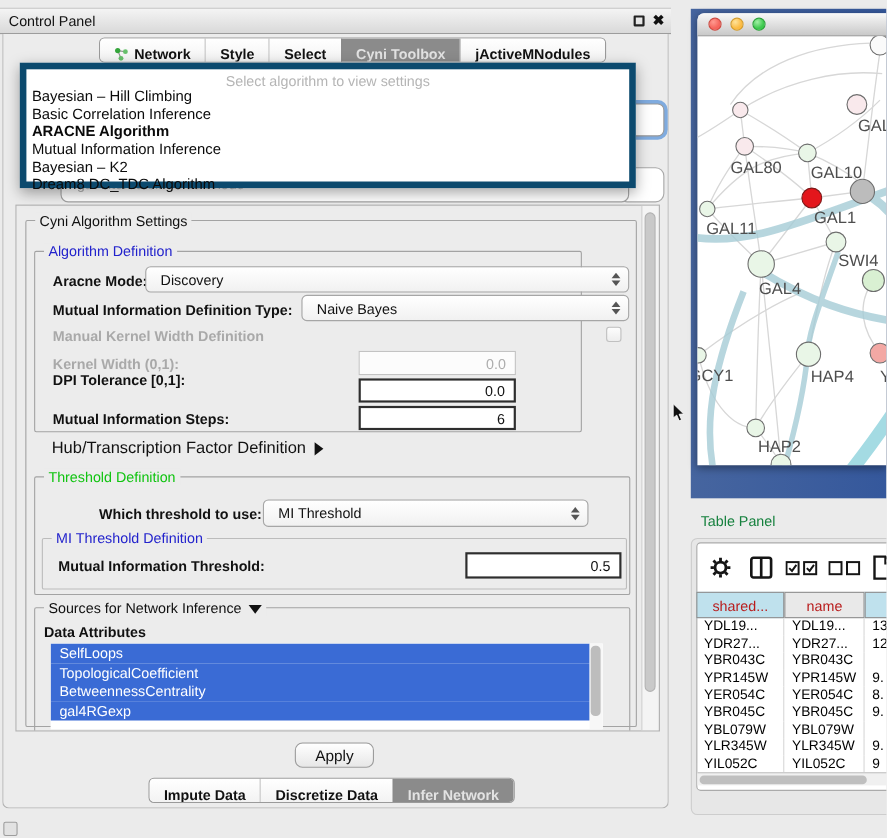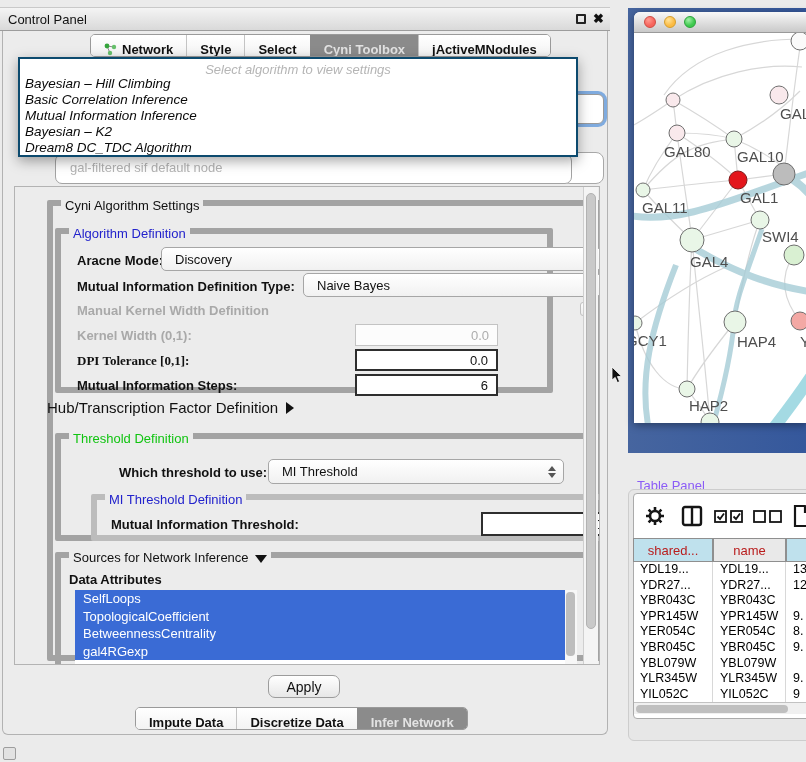--- a/index.html
+++ b/index.html
@@ -32,36 +32,36 @@
   .combo-frag { position:absolute; left:566px; top:94px; width:38px; height:30px;
     background:#fff; border:1px solid #999; border-radius:6px;
     box-shadow:0 0 0 3px #7fabdf; z-index:4; }
   .gal-combo { position:absolute; left:55px; top:154px; width:517px; height:30px;
     background:#fff; border:1px solid #a3a3a3; border-radius:7px; z-index:4;
     font-size:13px; color:#b3b3b3; padding-left:14px; line-height:26px; }
   .corner-frag { position:absolute; left:562px; top:152px; width:42px; height:32px;
     background:#fff; border:1px solid #a8a8a8; border-radius:8px; z-index:4; }
 
   
-  .popup { position:absolute; left:18px; top:57px; width:560px; height:100px; background:#fff;
-    border:2px solid #0c4a6e; box-shadow:0 4px 12px rgba(0,0,0,.35); z-index:20;font-style:italic; }
+  .popup { position:absolute; left:18px; top:57px; width:560px; height:114px; background:#fff;
+    border:6px solid #0c4a6e; box-shadow:0 4px 12px rgba(0,0,0,.35); z-index:20; }
   .popup-header { height:17px; text-align:center; color:#b5b5b5; font-size:13px; padding-top:3px; }
   .popup-item { height:16px; line-height:16px; font-size:13.5px; color:#0a0a0a; padding-left:5px; white-space:nowrap; }
   .popup-item.bold { font-weight:bold; }
 
   
   .scrollpane { position:absolute; left:14px; top:186px; width:586px; height:479px;
     border:1px solid #b3b3b3; background:#ececec; overflow:hidden; }
   .vscroll { position:absolute; right:1px; top:0; width:15px; height:477px;
     background:#f4f4f4; border-left:1px solid #cfcfcf; }
   .vscroll .thumb { position:absolute; left:2px; top:6px; width:10px; height:436px;
     background:#c9c9c9; border:1px solid #b2b2b2; border-radius:6px; }
   .hthumb { position:absolute; background:#bfbfbf; border-radius:4px; }
 
-  .group { position:absolute; border:6px solid #a3a3a3; border-radius:2px;margin-left:24px; }
+  .group { position:absolute; border:1px solid #a3a3a3; border-radius:2px; }
   .gtitle { position:absolute; top:-8px; left:8px; background:#ececec; padding:0 4px;
     font-size:13px; color:#111; white-space:nowrap; }
   .gtitle.blue { color:var(--title-blue); }
   .gtitle.green { color:var(--title-green); }
 
   .lbl { position:absolute; font-size:13px; font-weight:bold; color:#111; white-space:nowrap; }
   .lbl.disabled { color:#a9a9a9; }
 
   .combo { position:absolute; background:linear-gradient(#fff,#f1f1f1); border:1px solid #a6a6a6;
     border-radius:5px; font-size:13px; color:#111; display:flex; align-items:center; padding-left:13px; }
@@ -105,21 +105,21 @@
   .net-titlebar { position:absolute; left:0; top:0; width:100%; height:21px;
     background:linear-gradient(#f8f8f8,#c9c9c9); border-bottom:1px solid #9a9a9a;
     display:flex; align-items:center; gap:8px; padding-left:10px; }
   .light { width:12px; height:12px; border-radius:50%; }
   .light.red { background:radial-gradient(circle at 35% 30%, #ff9a90, #f6645c 60%); border:1px solid #ce4a41; }
   .light.yellow { background:radial-gradient(circle at 35% 30%, #ffe39a, #fcbb43 60%); border:1px solid #d59d2b; }
   .light.green { background:radial-gradient(circle at 35% 30%, #a2f0a6, #3ec94e 60%); border:1px solid #2aa339; }
   .net-canvas { position:absolute; left:0; top:21px; }
 
   
-  .tp-title { position:absolute; left:637px; top:478px; font-size:13px; color:#8b5cf6; }
+  .tp-title { position:absolute; left:637px; top:466px; font-size:13px; color:#15803d; }
   .tp-outer { position:absolute; left:628px; top:489px; width:184px; height:252px;
     background:#e7e7e7; border:1px solid #cdcdcd; border-radius:6px; }
   .tp-inner { position:absolute; left:633px; top:493px; width:179px; height:226px;
     background:#fff; border:1px solid #ababab; border-radius:4px; overflow:hidden; }
   .tp-toolbar-icon { position:absolute; top:505px; }
   .thead { position:absolute; top:538px; height:24px; display:flex; align-items:center;
     justify-content:center; font-size:13px; color:#b91c1c; border:1px solid #8f8f8f; }
   .thead.blue { background:var(--header-blue); }
   .thead.gray { background:#e9e9e9; }
   #table-rows { position:absolute; left:633px; top:562px; width:179px; height:140px; overflow:hidden; }
@@ -175,20 +175,21 @@
 
   <div class="combo-frag"></div>
   <div class="corner-frag"></div>
   <div class="gal-combo">gal-filtered sif default node</div>
 
   <div class="popup">
     <div class="popup-header">Select algorithm to view settings</div>
     <div id="popup-items">
         <div class="popup-item">Bayesian – Hill Climbing</div>
         <div class="popup-item">Basic Correlation Inference</div>
+        <div class="popup-item bold">ARACNE Algorithm</div>
         <div class="popup-item">Mutual Information Inference</div>
         <div class="popup-item">Bayesian – K2</div>
         <div class="popup-item">Dream8 DC_TDC Algorithm</div>
       </div>
   </div>
 
   <div class="scrollpane">
 
     <div class="group" style="left:8px;top:13px;width:556px;height:461px;">
       <span class="gtitle">Cyni Algorithm Settings</span>
@@ -214,21 +215,21 @@
             <i class="dn"></i>
           </span>
       </div>
 
       <span class="lbl disabled" style="left:16px;top:69px;">Manual Kernel Width Definition</span>
       <span class="checkbox" style="left:519px;top:68px;"></span>
 
       <span class="lbl disabled" style="left:16px;top:94px;">Kernel Width (0,1):</span>
       <div class="field disabled" style="left:294px;top:90px;width:143px;height:22px;">0.0</div>
 
-      <span class="lbl" style="left:16px;top:119px;font-family:Liberation Serif, serif;">DPI Tolerance [0,1]:</span>
+      <span class="lbl" style="left:16px;top:109px;">DPI Tolerance [0,1]:</span>
       <div class="field" style="left:294px;top:115px;width:143px;height:22px;">0.0</div>
 
       <span class="lbl" style="left:16px;top:144px;">Mutual Information Steps:</span>
       <div class="field" style="left:294px;top:140px;width:143px;height:22px;">6</div>
     </div>
 
     <div class="expander" style="left:32px;top:212px;">
       <span>Hub/Transcription Factor Definition</span>
       <span class="tri-right"></span>
     </div>

